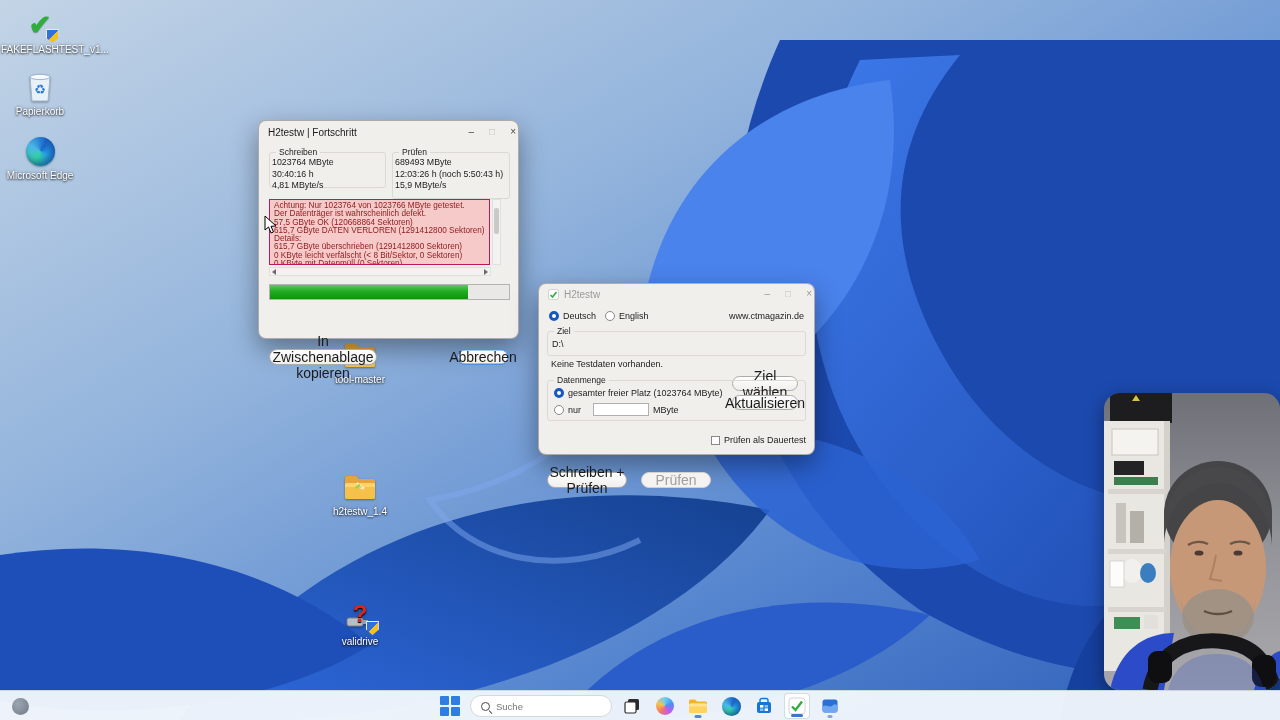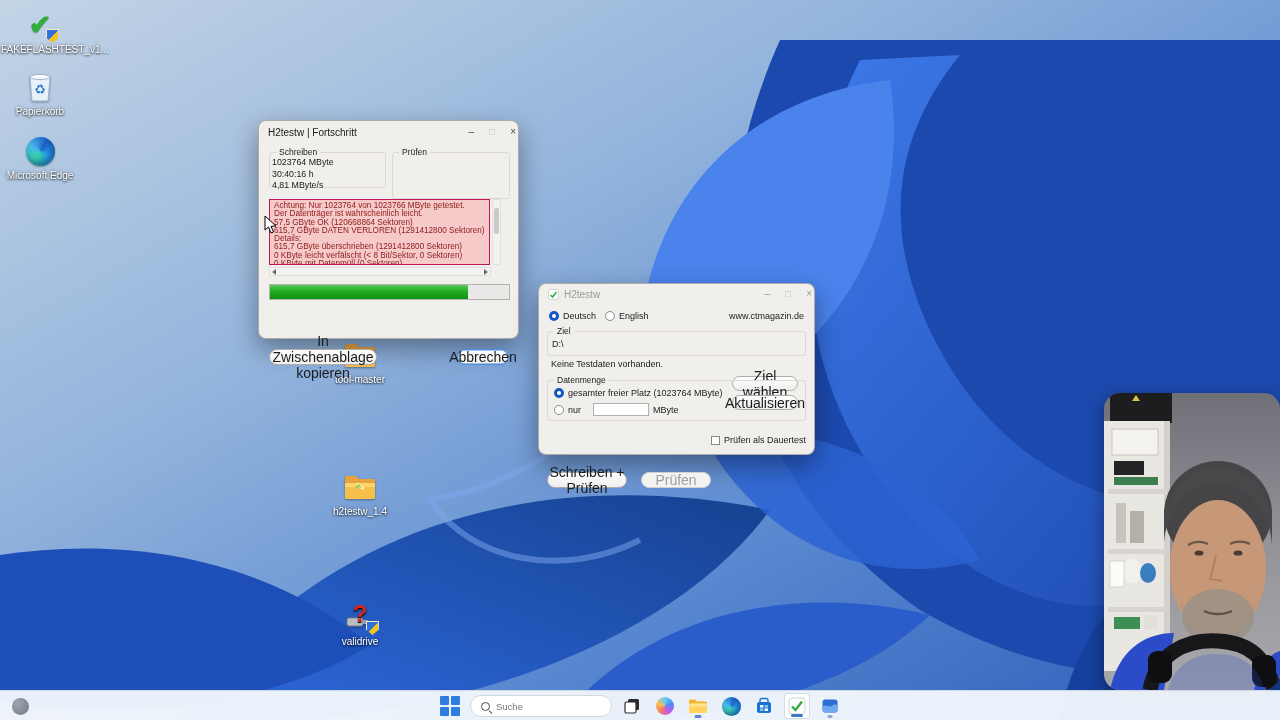--- a/index.html
+++ b/index.html
@@ -176,25 +176,30 @@
     <div class="grp" style="left:10px; top:31px; width:117px; height:36px;">
       <span class="grp-label">Schreiben</span>
       <div class="stat-lines" style="padding:4px 2px 0 2px;">
         <div>1023764 MByte</div>
         <div>30:40:16 h</div>
         <div>4,81 MByte/s</div>
       </div>
     </div>
     <div class="grp" style="left:133px; top:31px; width:118px; height:47px;">
       <span class="grp-label">Prüfen</span>
+      <div class="stat-lines" style="padding:4px 2px 0 2px;">
+        <div>689493 MByte</div>
+        <div>12:03:26 h (noch 5:50:43 h)</div>
+        <div>15,9 MByte/s</div>
+      </div>
     </div>
 
     <div id="warn-box">
       <div>Achtung: Nur 1023764 von 1023766 MByte getestet.</div>
-      <div>Der Datenträger ist wahrscheinlich leicht.</div>
+      <div>Der Datenträger ist wahrscheinlich defekt.</div>
       <div>57,5 GByte OK (120668864 Sektoren)</div>
       <div>615,7 GByte DATEN VERLOREN (1291412800 Sektoren)</div>
       <div>Details:</div>
       <div>615,7 GByte überschrieben (1291412800 Sektoren)</div>
       <div>0 KByte leicht verfälscht (&lt; 8 Bit/Sektor, 0 Sektoren)</div>
       <div>0 KByte mit Datenmüll (0 Sektoren)</div>
     </div>
     <div class="vscroll">
         <div class="thumb"></div>
       </div>

